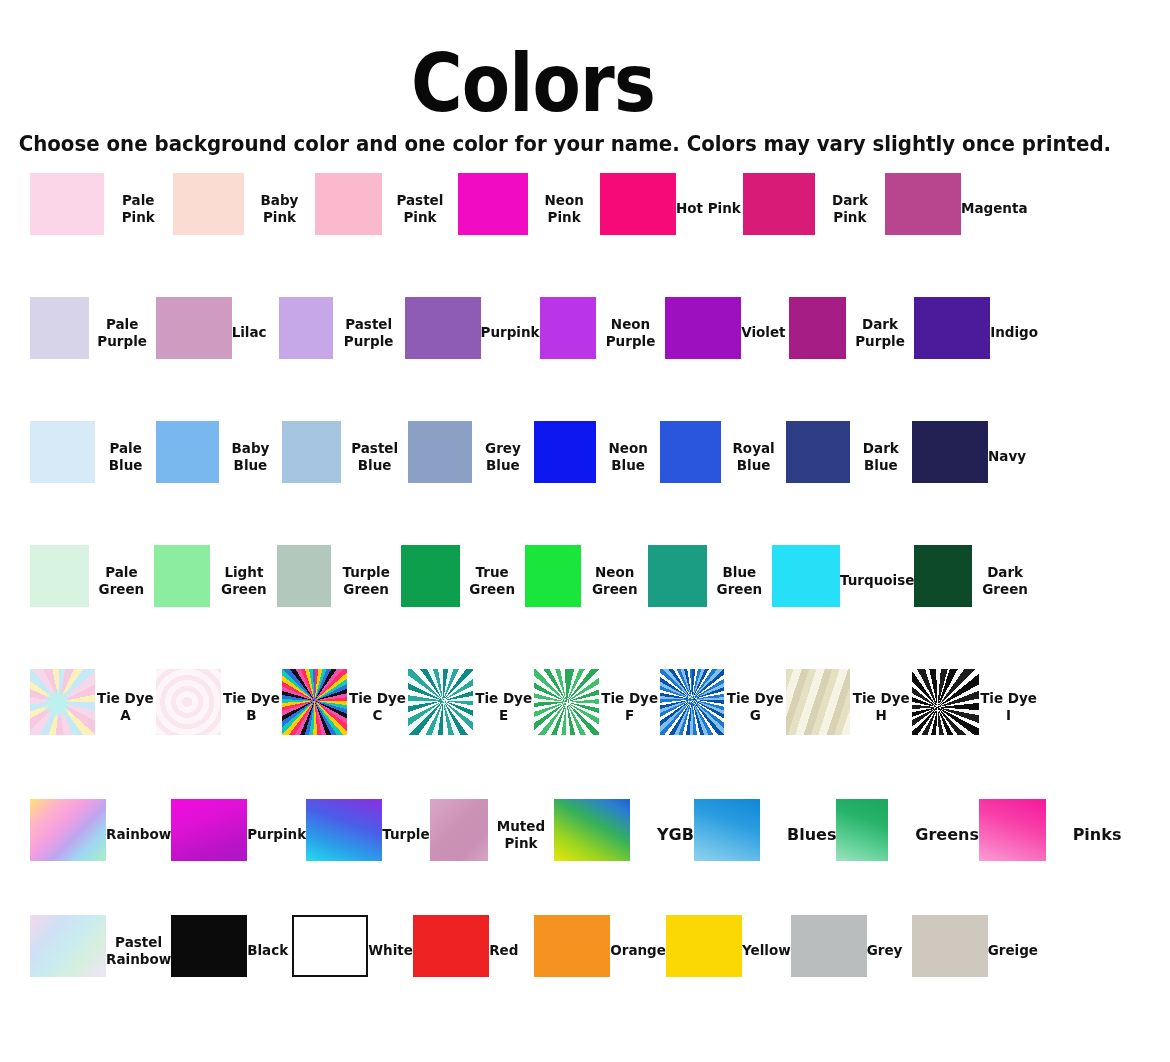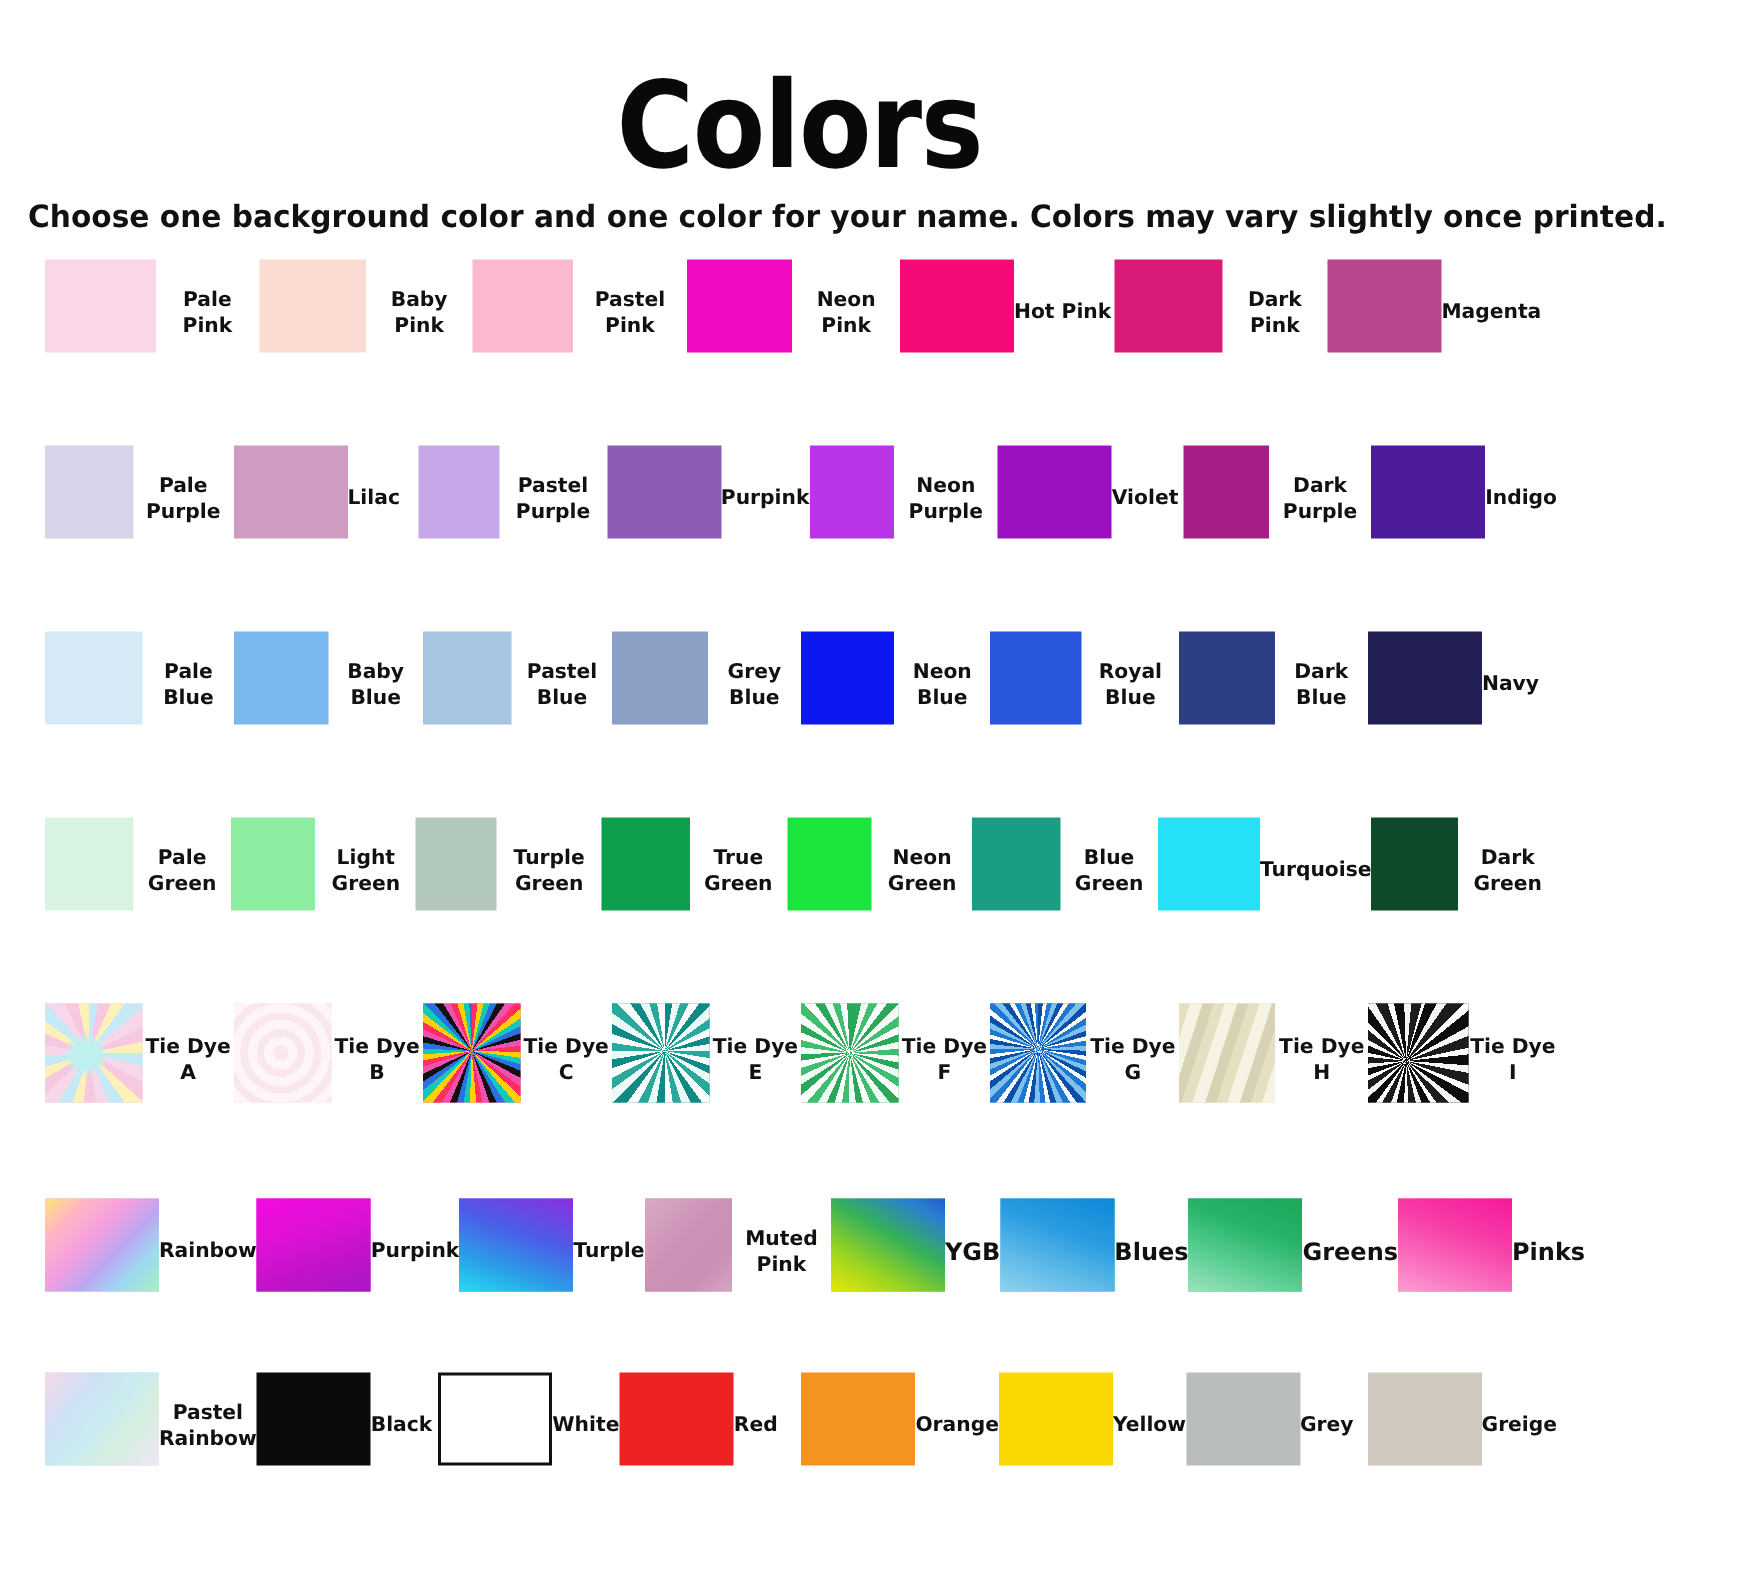--- a/index.html
+++ b/index.html
@@ -95,20 +95,21 @@
     font-weight: 700;
     color: #111111;
     text-align: center;
     line-height: 1.22;
     letter-spacing: 0px;
     max-width: 138px;
     white-space: pre-line;
   }
   .swatch-label.big {
     font-size: 16px;
+    margin-left: 27px;
   }
 
   
   .row-gradients .swatch-chip,
   .row-basics .swatch-chip { height: 62px; }
   .row-tiedye .swatch-chip { height: 66px; }
 </style>
 </head>
 <body>
 

